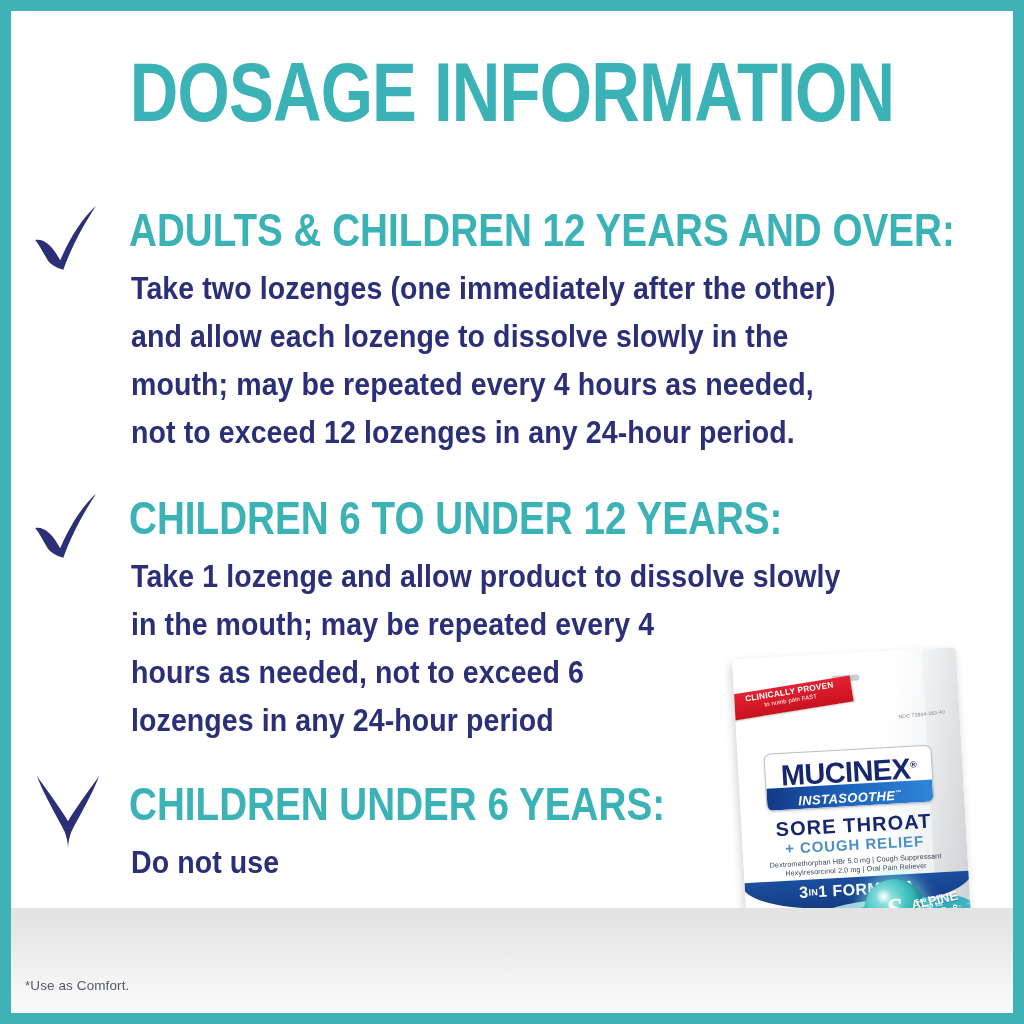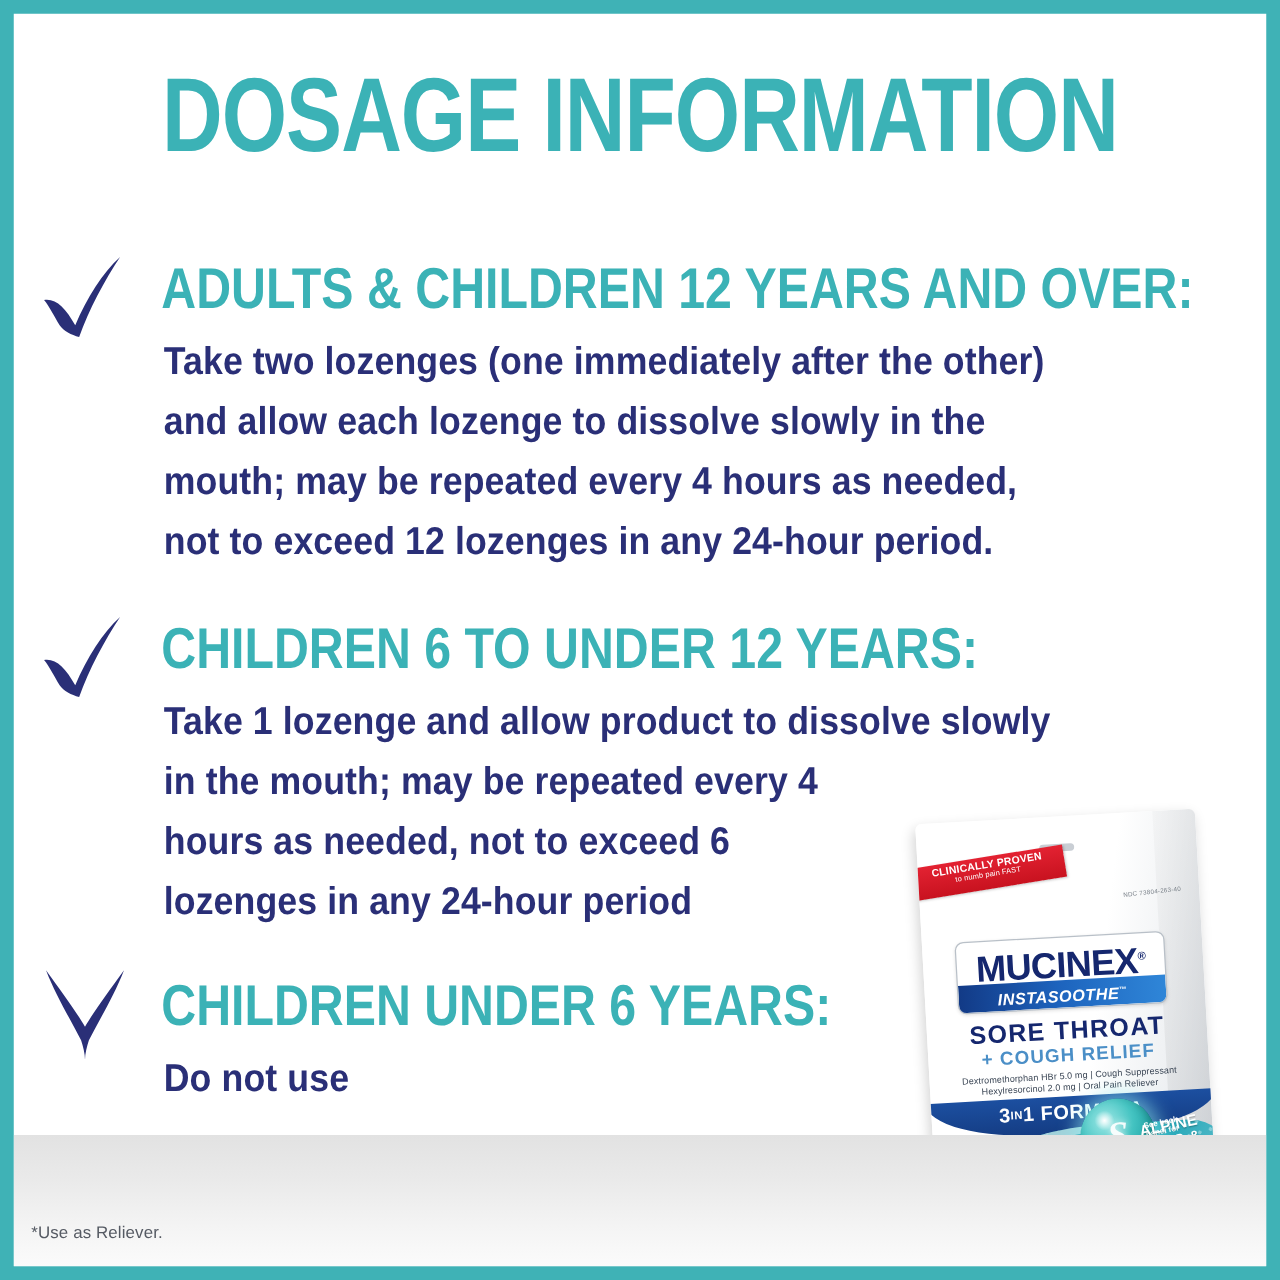--- a/index.html
+++ b/index.html
@@ -492,16 +492,16 @@
           <div>ALPINE</div>
           <div>HERBS &amp;</div>
           <div>FRESH MINT FLAVOR</div>
         </div>
 
         <div id="meddrops">MEDICATED DROPS</div>
       </div>
     </div>
 
     <div id="gray-band"></div>
-    <div id="footnote">*Use as Reliever.</div>
+    <div id="footnote">*Use as Comfort.</div>
 
   </div>
 </div>
 
 </body></html>

